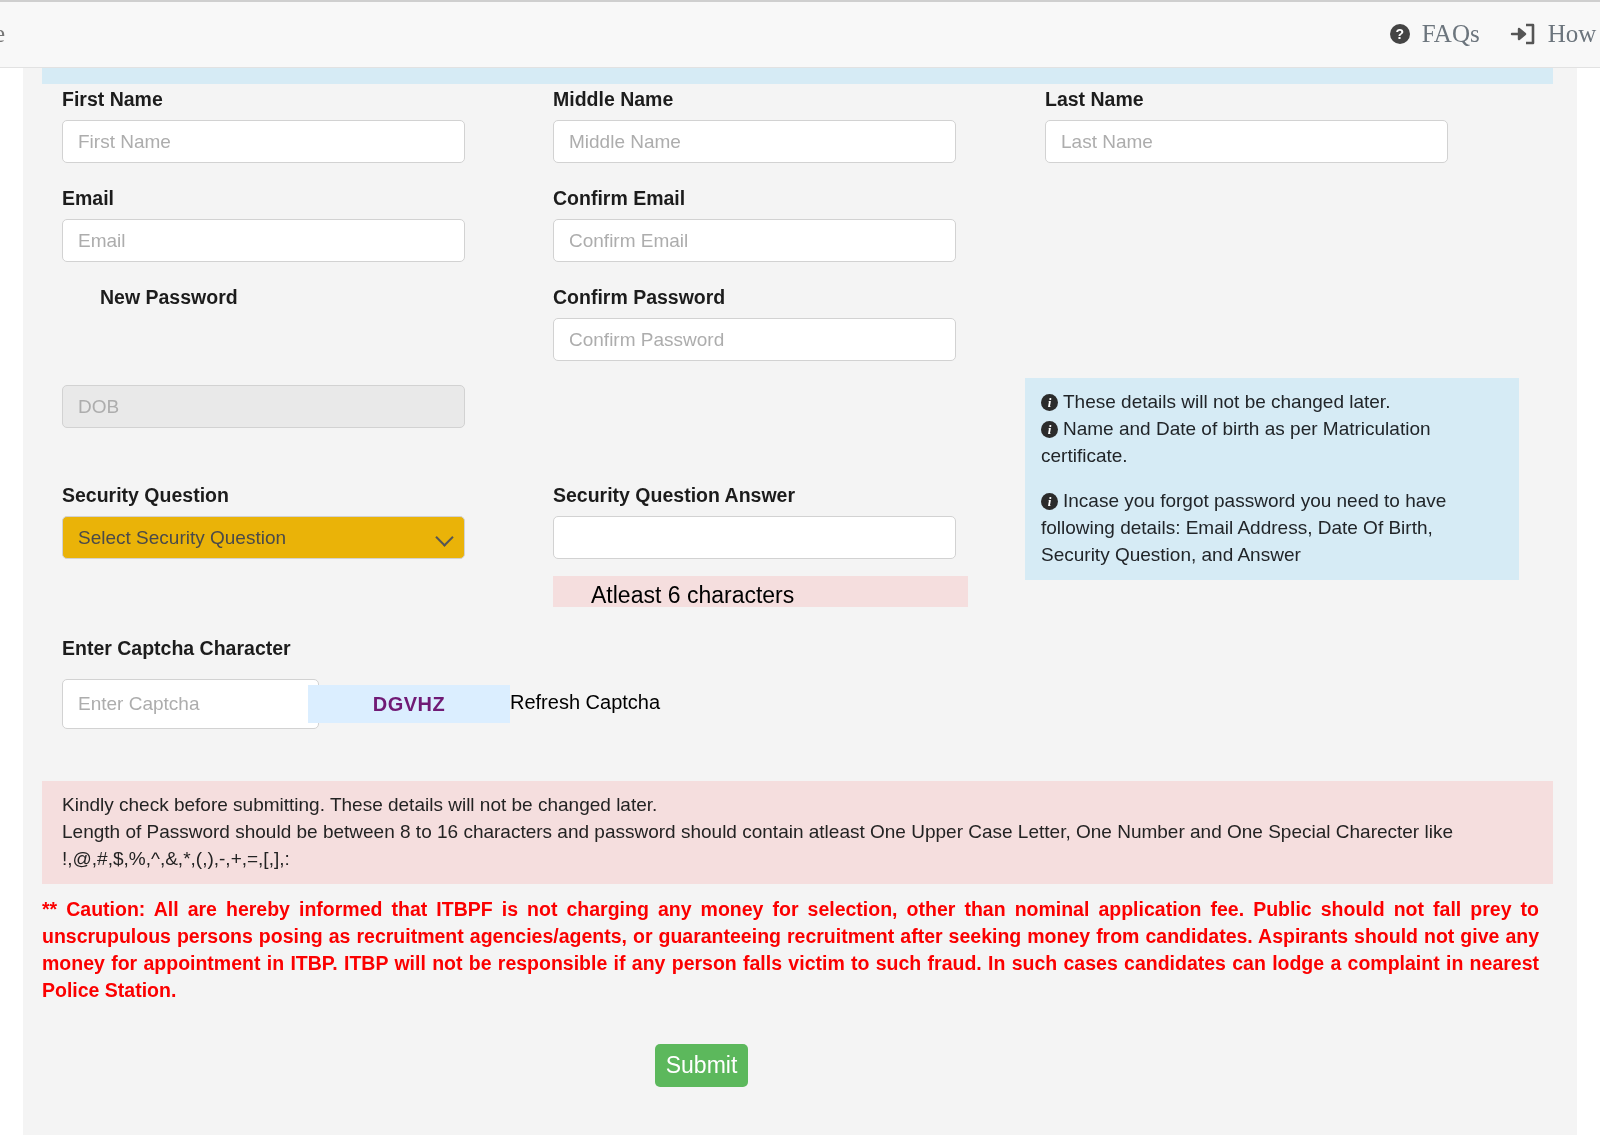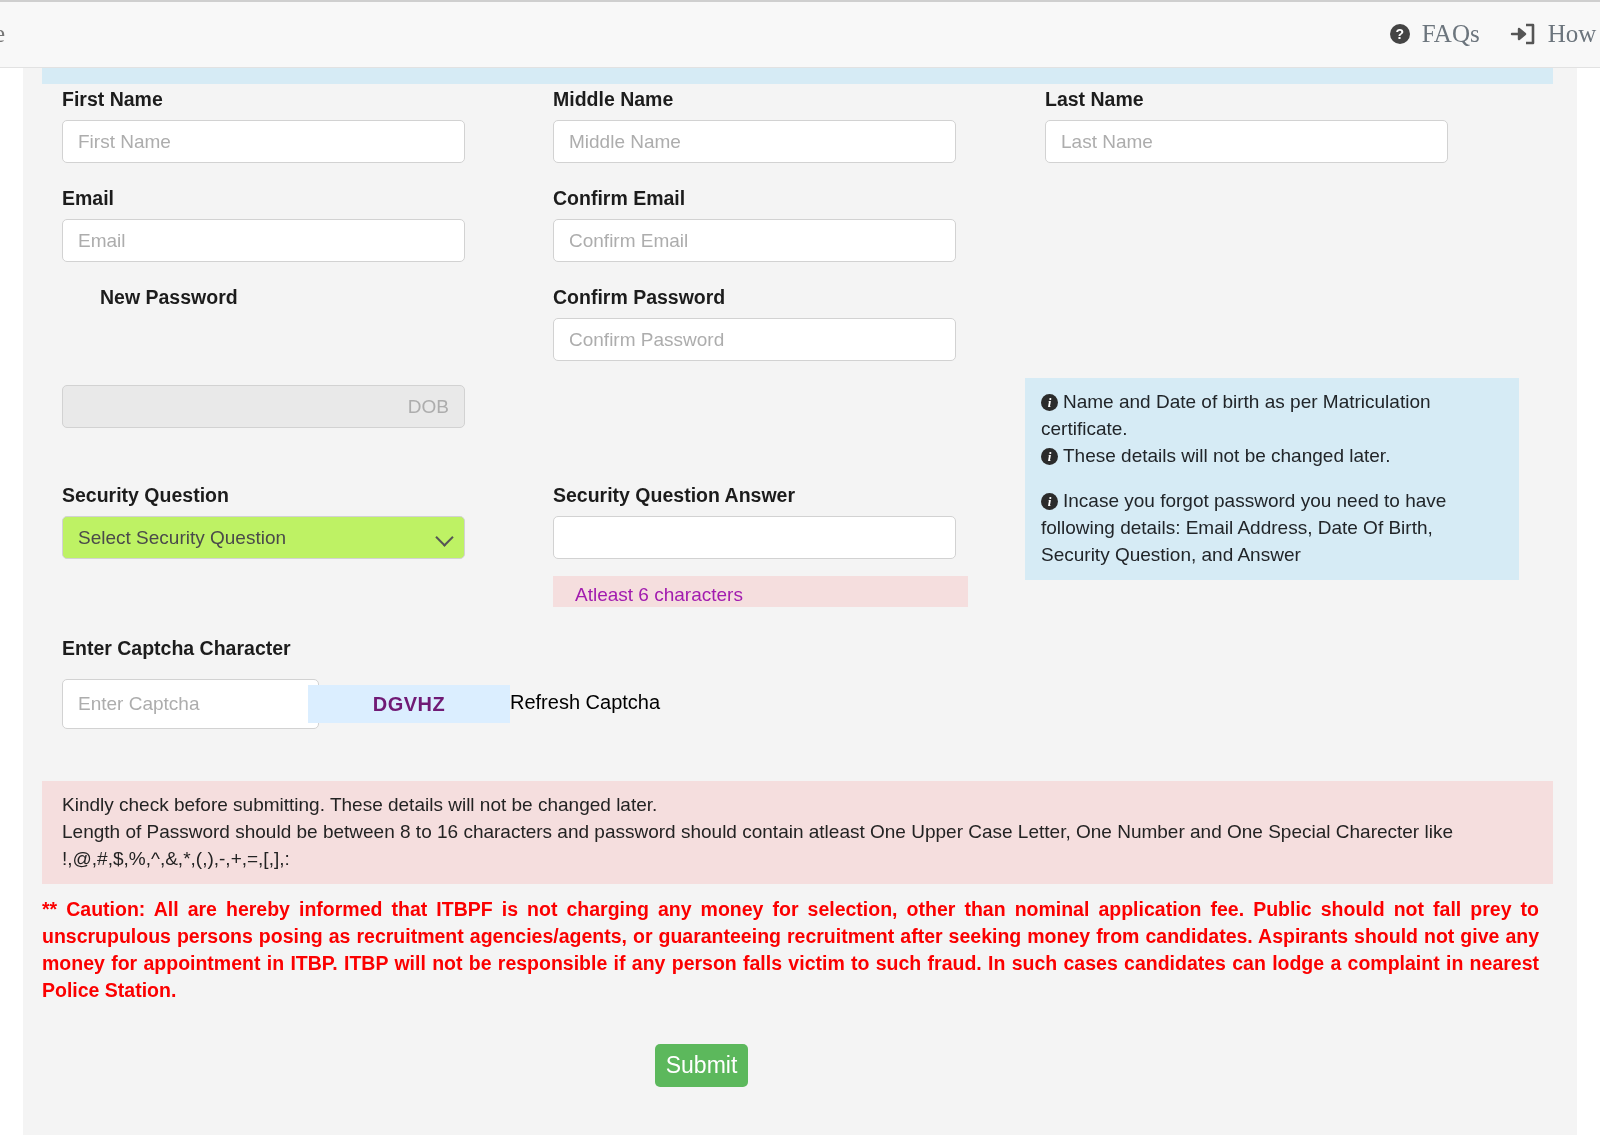--- a/index.html
+++ b/index.html
@@ -130,27 +130,26 @@
     font-family: "Liberation Sans", sans-serif;
     font-size: 19px;
     color: #333;
     padding: 0 15px;
     outline: none;
   }
   .field-input::placeholder { color: #adadad; }
   .field-input:disabled {
     background: #e9e9e9;
     color: #9a9a9a;
-    text-align: right;
   }
 
   select.field-input {
     appearance: none;
     -webkit-appearance: none;
-    background: #bef264;
+    background: #eab308;
     color: #4a4a4a;
     padding-right: 43px;
   }
   .select-wrap { position: relative; }
   .select-chevron {
     position: absolute;
     right: 14px;
     top: 15px;
     width: 11px; height: 11px;
     border-right: 2px solid #555;
@@ -183,24 +182,24 @@
     line-height: 17px;
     text-align: center;
     vertical-align: 1px;
     margin-right: 5px;
   }
 
   
   .pink-small {
     position: absolute;
     background: #f5dede;
-    font-size: 19px;
-    color: #a21caf;
+    font-size: 23px;
+    color: #000000;
     line-height: 26px;
-    padding: 6px 0 6px 22px;
+    padding: 6px 0 6px 38px;
     box-sizing: border-box;
   }
   .pink-big {
     position: absolute;
     background: #f5dede;
     font-size: 19px;
     color: #232323;
     line-height: 27px;
     padding: 10px 20px 12px 20px;
     box-sizing: border-box;
@@ -344,24 +343,24 @@
 
       <div class="field" style="left:530px; top:416px; width:403px;">
         <div class="field-label">Security Question Answer</div>
         <input class="field-input" type="text" style="">
       </div>
 
       <div class="pink-small" style="left:530px; top:508px; width:415px; height:31px;">Atleast 6 characters</div>
 
       <div class="info-box" style="left:1002px; top:310px; width:494px;">
         <span class="info-line">
+          <span class="info-icon">i</span><span>These details will not be changed later.</span>
+        </span>
+        <span class="info-line">
           <span class="info-icon">i</span><span>Name and Date of birth as per Matriculation certificate.</span>
-        </span>
-        <span class="info-line">
-          <span class="info-icon">i</span><span>These details will not be changed later.</span>
         </span>
       </div>
 
       <div class="info-box" style="left:1002px; top:409px; width:494px;">
         <span class="info-line">
           <span class="info-icon">i</span><span>Incase you forgot password you need to have following details: Email Address, Date Of Birth, Security Question, and Answer</span>
         </span>
       </div>
 
       <div class="field" style="left:39px; top:569px; width:620px;">

